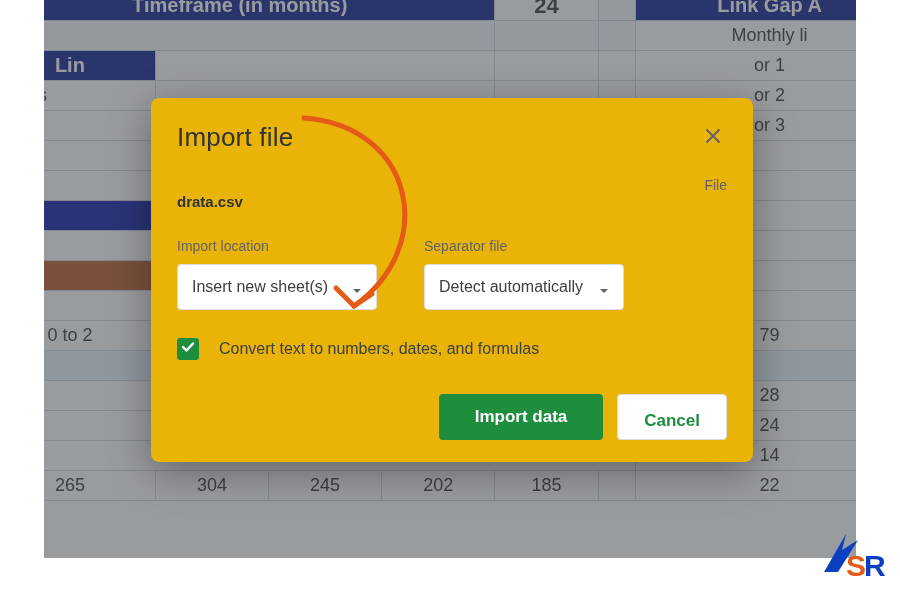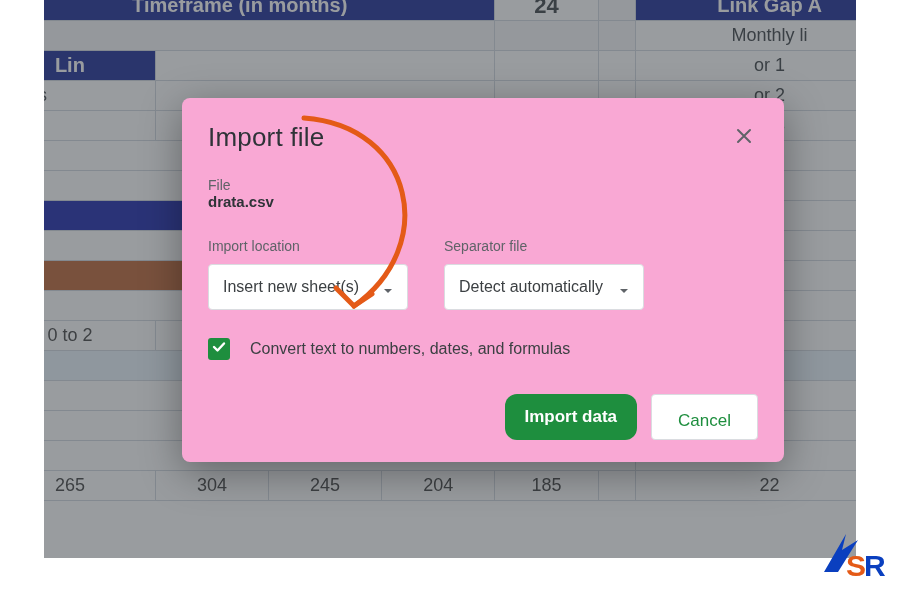--- a/index.html
+++ b/index.html
@@ -13,40 +13,40 @@
     td.center { text-align: center; }
     td.darkblue { background: #0a1b8f; color: #fff; font-weight: 700; text-align: center; font-size: 20px; }
     td.gray { background: #f5f6f8; }
     td.bluebar { background: #0b17a6; }
     td.brownbar { background: #b95926; }
     td.num { text-align: center; color: #333; }
     td.faint { background: #e9f3fd; }
     td.big { font-size: 22px; font-weight: 700; text-align: center; }
     .dim { position: absolute; inset: 0; background: rgba(70,74,80,0.55); }
 
-    .dialog { position: absolute; left: 138px; top: 98px; width: 602px; background: #f9a8d4; border-radius: 8px; box-shadow: 0 10px 40px rgba(0,0,0,0.35); padding: 24px 26px 22px 26px; }
+    .dialog { position: absolute; left: 107px; top: 98px; width: 602px; background: #eab308; border-radius: 8px; box-shadow: 0 10px 40px rgba(0,0,0,0.35); padding: 24px 26px 22px 26px; }
     .dlg-title { font-size: 26px; color: #2f3338; font-weight: 400; letter-spacing: 0.2px; }
     .dlg-close { position: absolute; top: 22px; right: 22px; width: 36px; height: 36px; display:flex; align-items:center; justify-content:center; border-radius:50%; cursor:pointer; }
     .dlg-close svg { width: 16px; height: 16px; }
-    .field-label { font-size: 14px; color: #5f6368; margin-top: 24px; }
+    .field-label { font-size: 14px; color: #5f6368; margin-top: 24px; text-align: right; }
     .file-name { font-size: 15px; font-weight: 700; color: #2f3338; }
 
-    .cols { display:flex; gap: 36px; margin-top: 28px; }
+    .cols { display:flex; gap: 47px; margin-top: 28px; }
     .select-label { font-size: 14px; color: #5f6368; margin-bottom: 10px; }
     .select-btn { display:flex; align-items:center; justify-content:space-between; gap:10px; height: 46px; padding: 0 14px; border:1px solid #dadce0; border-radius:4px; background:#fff; font-size:16px; color:#3c4043; cursor:pointer; min-width: 200px; }
     .select-btn .caret { width: 10px; height: 10px; }
 
     .chk-row { display:flex; align-items:center; gap: 20px; margin-top: 28px; }
     .chk { width: 22px; height: 22px; border-radius: 3px; background: #1e8e3e; display:flex; align-items:center; justify-content:center; }
     .chk svg { width: 14px; height: 14px; }
     .chk-text { font-size: 16px; color: #3c4043; }
 
     .btn-row { display:flex; justify-content:flex-end; gap: 14px; margin-top: 34px; }
-    .btn-primary { height: 46px; padding: 0 20px; border: none; border-radius: 12px; background:#1e8e3e; color:#fff; font-size:17px; font-weight:600; cursor:pointer; }
-    .btn-secondary { height: 46px; padding: 16px 26px; border:1px solid #dadce0; border-radius:4px; background:#fff; color:#1e8e3e; font-size:17px; font-weight:400; cursor:pointer; }
+    .btn-primary { height: 46px; padding: 0 36px; border: none; border-radius: 4px; background:#1e8e3e; color:#fff; font-size:17px; font-weight:600; cursor:pointer; }
+    .btn-secondary { height: 46px; padding: 16px 26px; border:1px solid #dadce0; border-radius:4px; background:#fff; color:#1e8e3e; font-size:17px; font-weight:700; cursor:pointer; }
 
     .arrow { position: absolute; pointer-events: none; }
 
     .logo { position: absolute; right: 12px; bottom: 16px; }
   </style>
 </head>
 <body>
 
 <div class="stage">
   <div class="sheet">
@@ -123,21 +123,21 @@
             <td class="num" colspan="5">24</td>
           </tr>
       <tr>
             <td colspan="7">&nbsp;</td>
             <td class="num" colspan="5">14</td>
           </tr>
       <tr>
         <td class="num">265</td>
         <td class="num">304</td>
         <td class="num">245</td>
-        <td class="num">204</td>
+        <td class="num">202</td>
         <td class="num" colspan="2">185</td>
         <td></td>
         <td class="num" colspan="5">22</td>
       </tr>
     </tbody>
       </table>
   </div>
 
   <div class="dim"></div>
 

